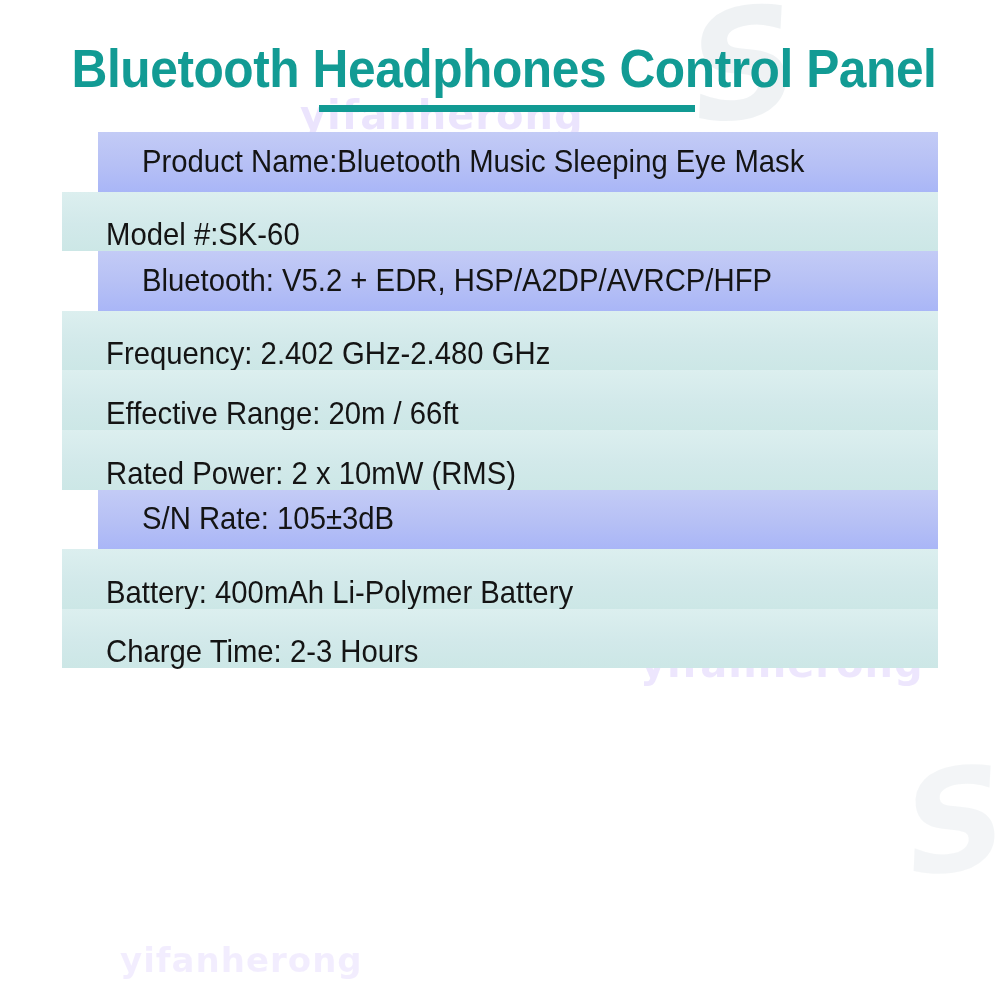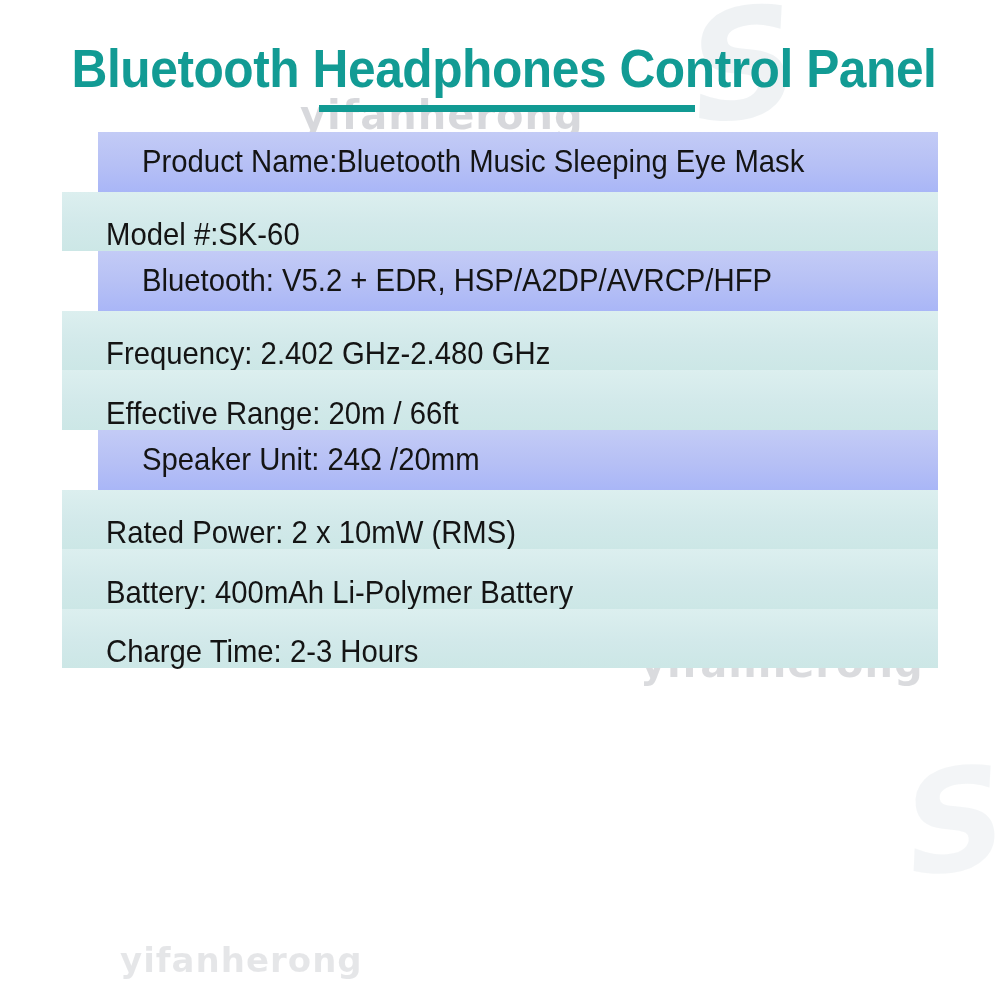--- a/index.html
+++ b/index.html
@@ -26,21 +26,21 @@
     position: absolute;
     inset: 0;
     pointer-events: none;
     z-index: 5;
     overflow: hidden;
   }
   .wm {
     position: absolute;
     font-family: "DejaVu Sans", sans-serif;
     font-weight: bold;
-    color: #0f172a;
+    color: #8b5cf6;
     opacity: 0.17;
     white-space: nowrap;
     letter-spacing: 1px;
   }
   .wm-a { left: 300px;  top: 92px;  font-size: 40px; opacity:0.16; }
   .wm-b { left: 140px;  top: 218px; font-size: 38px; opacity:0.13; }
   .wm-c { left: 480px;  top: 418px; font-size: 36px; opacity:0.13; }
   .wm-d { left: 640px;  top: 640px; font-size: 40px; opacity:0.15; }
   .wm-e { left: 120px;  top: 940px; font-size: 34px; opacity:0.10; }
 
@@ -156,25 +156,25 @@
     </div>
     <div class="spec-row odd">
       <span class="spec-text">Bluetooth: V5.2 + EDR, HSP/A2DP/AVRCP/HFP</span>
     </div>
     <div class="spec-row even">
       <span class="spec-text">Frequency: 2.402 GHz-2.480 GHz</span>
     </div>
     <div class="spec-row even">
       <span class="spec-text">Effective Range: 20m / 66ft</span>
     </div>
-    <div class="spec-row odd">
-      <span class="spec-text">Speaker Unit: 24Ω /20mm</span>
-    </div>
     <div class="spec-row even">
       <span class="spec-text">Rated Power: 2 x 10mW (RMS)</span>
+    </div>
+    <div class="spec-row odd">
+      <span class="spec-text">S/N Rate: 105±3dB</span>
     </div>
     <div class="spec-row even">
       <span class="spec-text">Battery: 400mAh Li-Polymer Battery</span>
     </div>
     <div class="spec-row even">
       <span class="spec-text">Charge Time: 2-3 Hours</span>
     </div>
 
   </div>
 </div>

